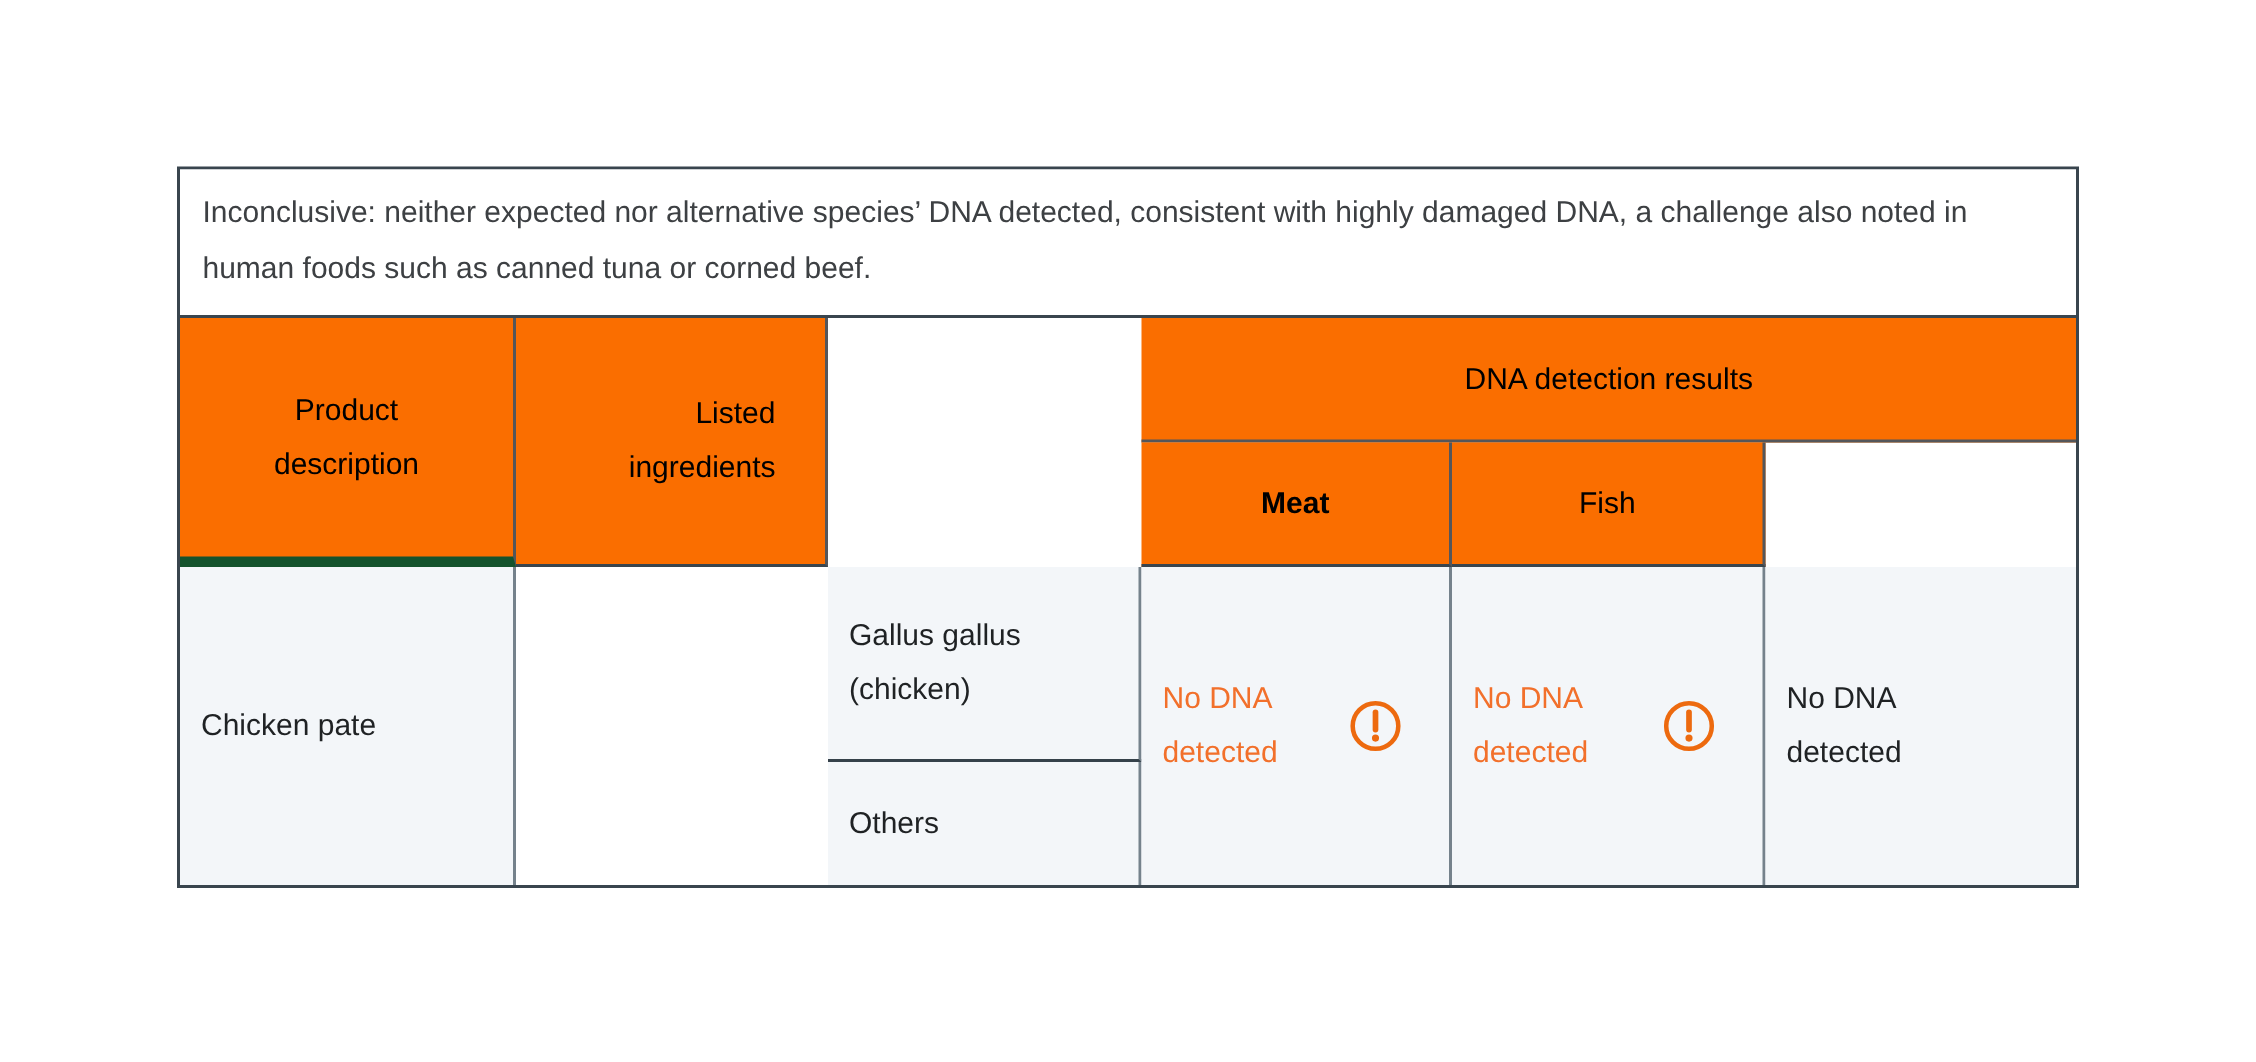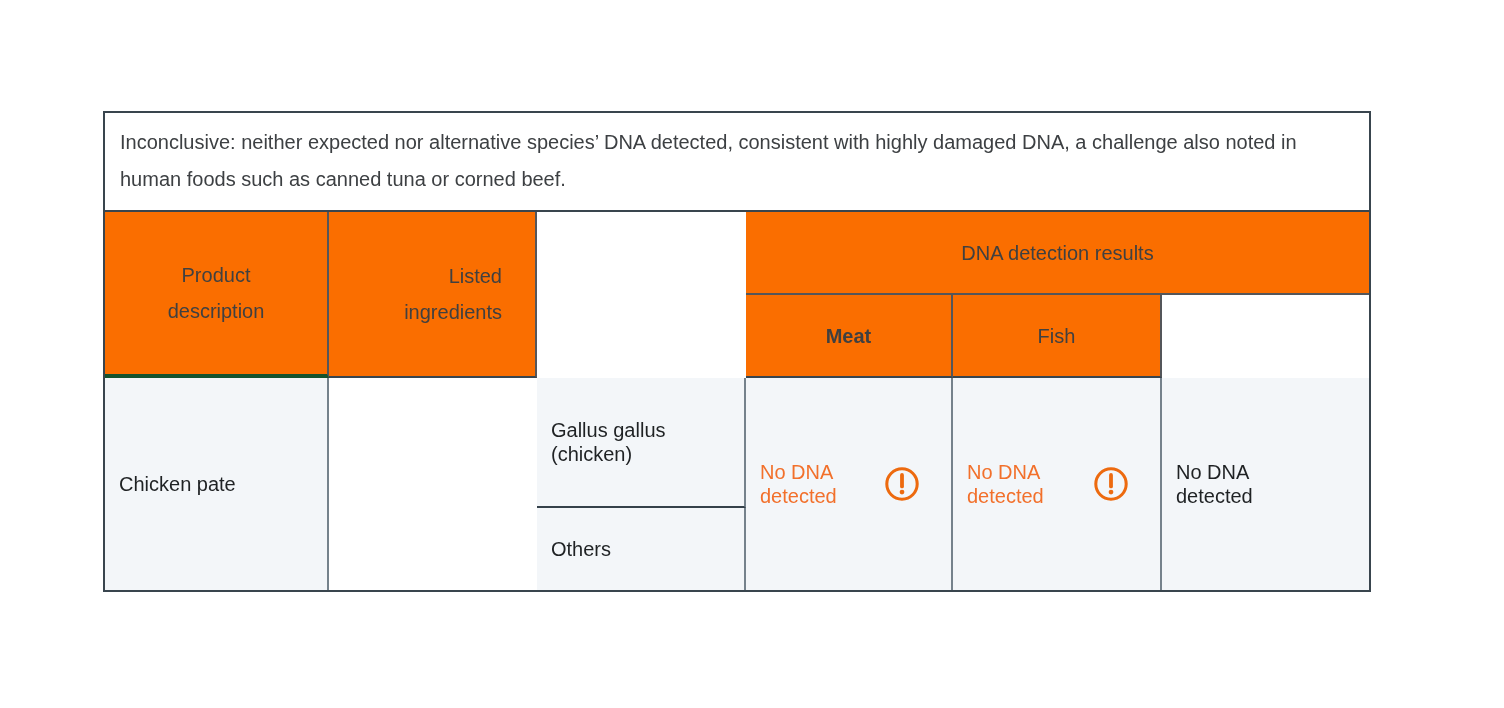--- a/index.html
+++ b/index.html
@@ -6,21 +6,21 @@
   html, body {
     width: 1504px; height: 708px;
     background: #ffffff;
     font-family: "Liberation Sans", "DejaVu Sans", sans-serif;
     overflow: hidden;
   }
   .canvas { position: relative; width: 1504px; height: 708px; background: #fff; }
 
   .table-wrap {
     position: absolute;
-    left: 103px; top: 111px;
+    left: 118px; top: 111px;
     width: 1268px;
     border: 2px solid #39454E;
     background: #fff;
   }
 
   .note {
     height: 99px;
     padding: 11px 15px;
     font-size: 20px;
     line-height: 37px;
@@ -33,44 +33,44 @@
     display: grid;
     grid-template-columns: 224px 208px 209px 207px 209px 1fr;
     grid-template-rows: 83px 83px 130px 82px;
   }
 
   .cell { display: flex; align-items: center; }
 
   
   .hcell {
     background: #FA6E00;
-    color: #404040;
+    color: #000000;
     font-size: 20px;
     line-height: 36px;
     justify-content: center;
     text-align: center;
     border-right: 2px solid #54565A;
   }
   .hcell .hlabel { display: block; }
   .hlabel.narrow { max-width: 140px; }
 
-  .h-product  { grid-column: 1; grid-row: 1 / span 2; border-bottom: 4px solid #14532d; }
+  .h-product  { grid-column: 1; grid-row: 1 / span 2; border-bottom: 7px solid #14532d; }
   .h-listed   { grid-column: 2; grid-row: 1 / span 2; border-bottom: 2px solid #39454E; text-align: right; }
   .h-expected { grid-column: 3; grid-row: 1 / span 2; border-bottom: 2px solid #39454E; }
   .h-dna      { grid-column: 4 / span 3; grid-row: 1; border-right: none; border-bottom: 2px solid #54565A; }
   .h-meat     { grid-column: 4; grid-row: 2; border-bottom: 2px solid #39454E; font-weight: bold; }
   .h-fish     { grid-column: 5; grid-row: 2; border-bottom: 2px solid #39454E; }
   .h-crust    { grid-column: 6; grid-row: 2; border-right: none; border-bottom: 2px solid #39454E; }
 
   
   .dcell {
     background: #F3F6F9;
     color: #1F2224;
     font-size: 20px;
-    line-height: 24px;
+    line-height: 36px;
     padding-left: 14px;
     border-right: 2px solid #75828C;
   }
   .d-product  { grid-column: 1; grid-row: 3 / span 2; }
   .d-listed   { grid-column: 2; grid-row: 3 / span 2; }
   .d-gallus   { grid-column: 3; grid-row: 3; border-bottom: 2px solid #35414A; }
   .d-others   { grid-column: 3; grid-row: 4; }
   .d-meat     { grid-column: 4; grid-row: 3 / span 2; }
   .d-fish     { grid-column: 5; grid-row: 3 / span 2; }
   .d-crust    { grid-column: 6; grid-row: 3 / span 2; border-right: none; }

